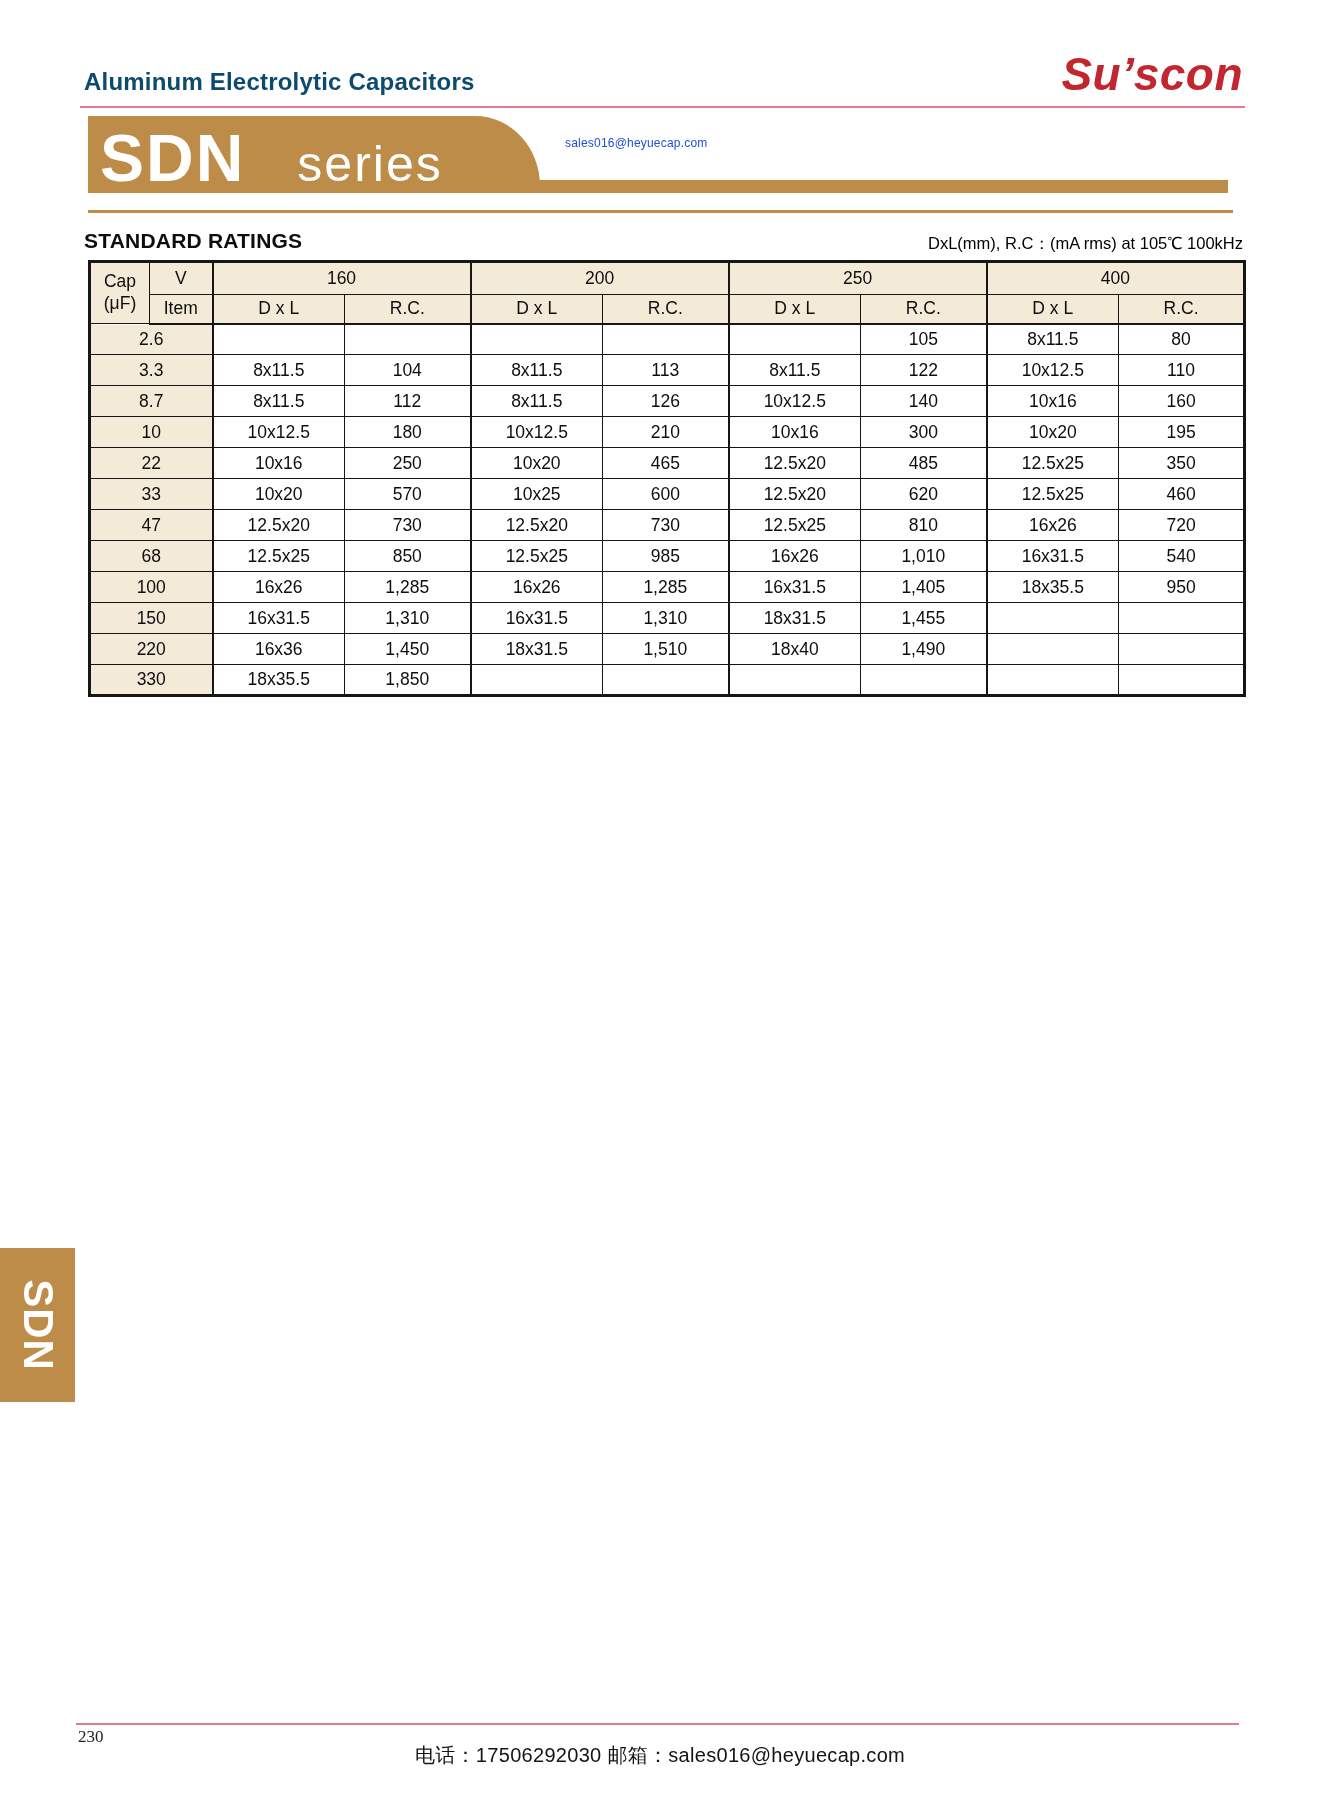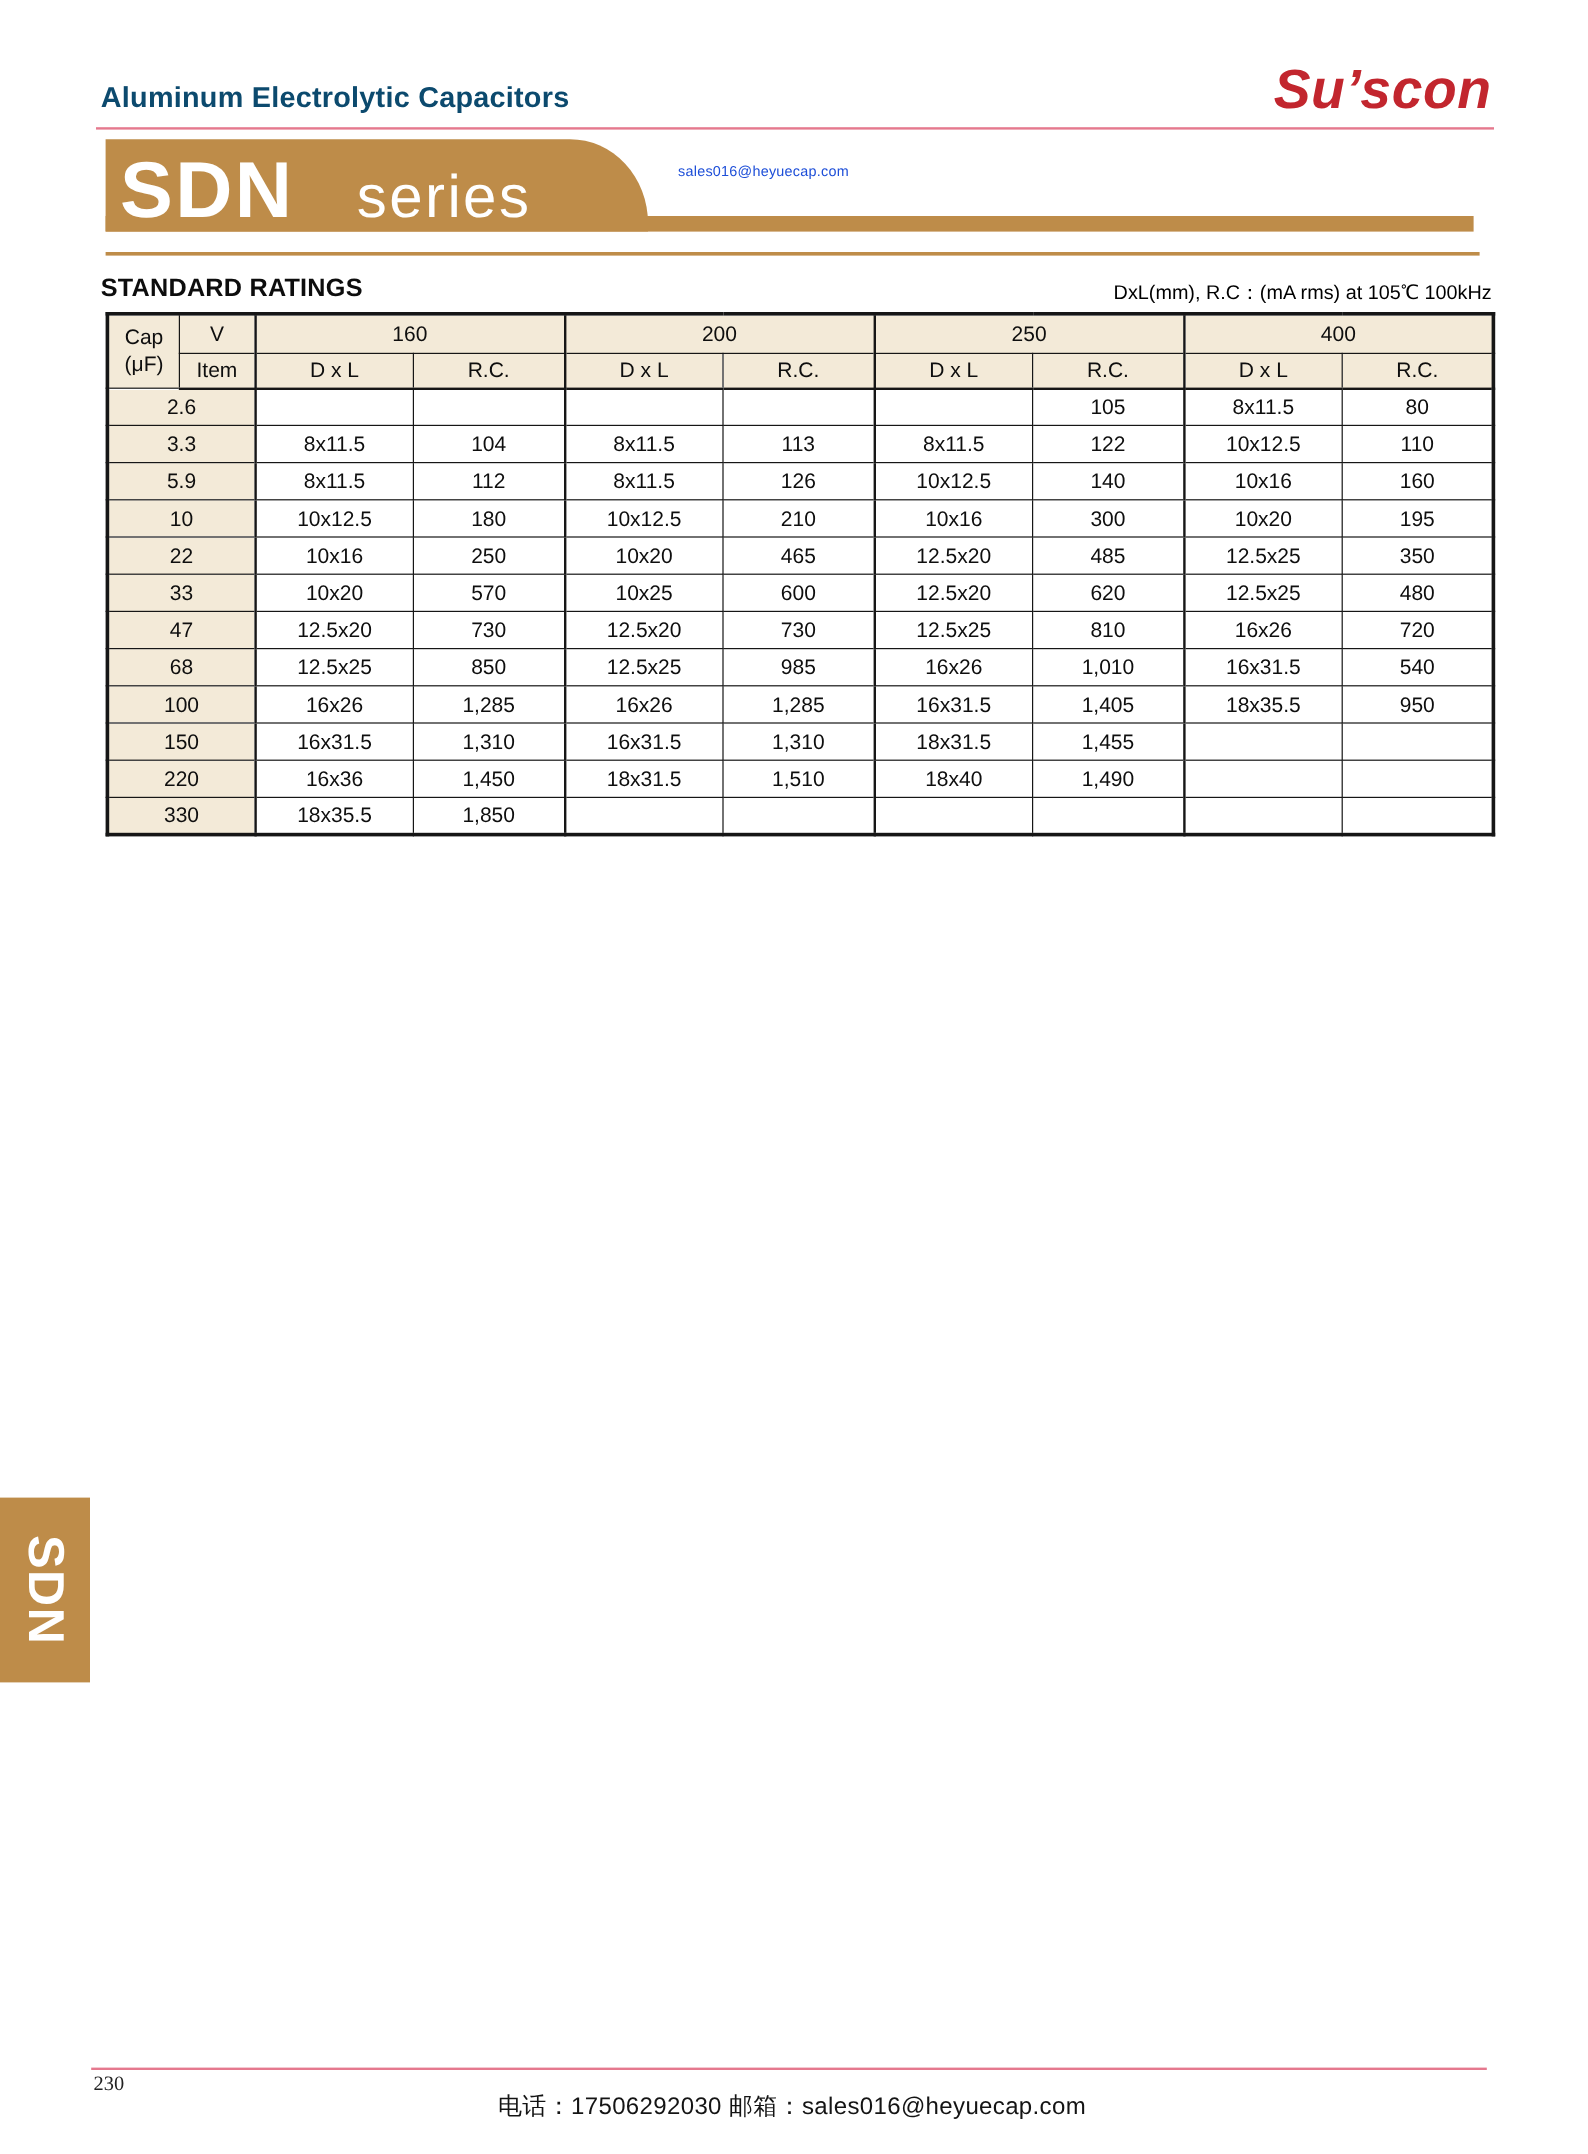--- a/index.html
+++ b/index.html
@@ -206,21 +206,21 @@
         <td>8x11.5</td>
         <td class="ge">104</td>
         <td>8x11.5</td>
         <td class="ge">113</td>
         <td>8x11.5</td>
         <td class="ge">122</td>
         <td>10x12.5</td>
         <td>110</td>
       </tr>
       <tr>
-        <td colspan="2" class="cap ge">5.9</td>
+        <td colspan="2" class="cap ge">8.7</td>
         <td>8x11.5</td>
         <td class="ge">112</td>
         <td>8x11.5</td>
         <td class="ge">126</td>
         <td>10x12.5</td>
         <td class="ge">140</td>
         <td>10x16</td>
         <td>160</td>
       </tr>
       <tr>
@@ -247,21 +247,21 @@
       </tr>
       <tr>
         <td colspan="2" class="cap ge">33</td>
         <td>10x20</td>
         <td class="ge">570</td>
         <td>10x25</td>
         <td class="ge">600</td>
         <td>12.5x20</td>
         <td class="ge">620</td>
         <td>12.5x25</td>
-        <td>480</td>
+        <td>460</td>
       </tr>
       <tr>
         <td colspan="2" class="cap ge">47</td>
         <td>12.5x20</td>
         <td class="ge">730</td>
         <td>12.5x20</td>
         <td class="ge">730</td>
         <td>12.5x25</td>
         <td class="ge">810</td>
         <td>16x26</td>

